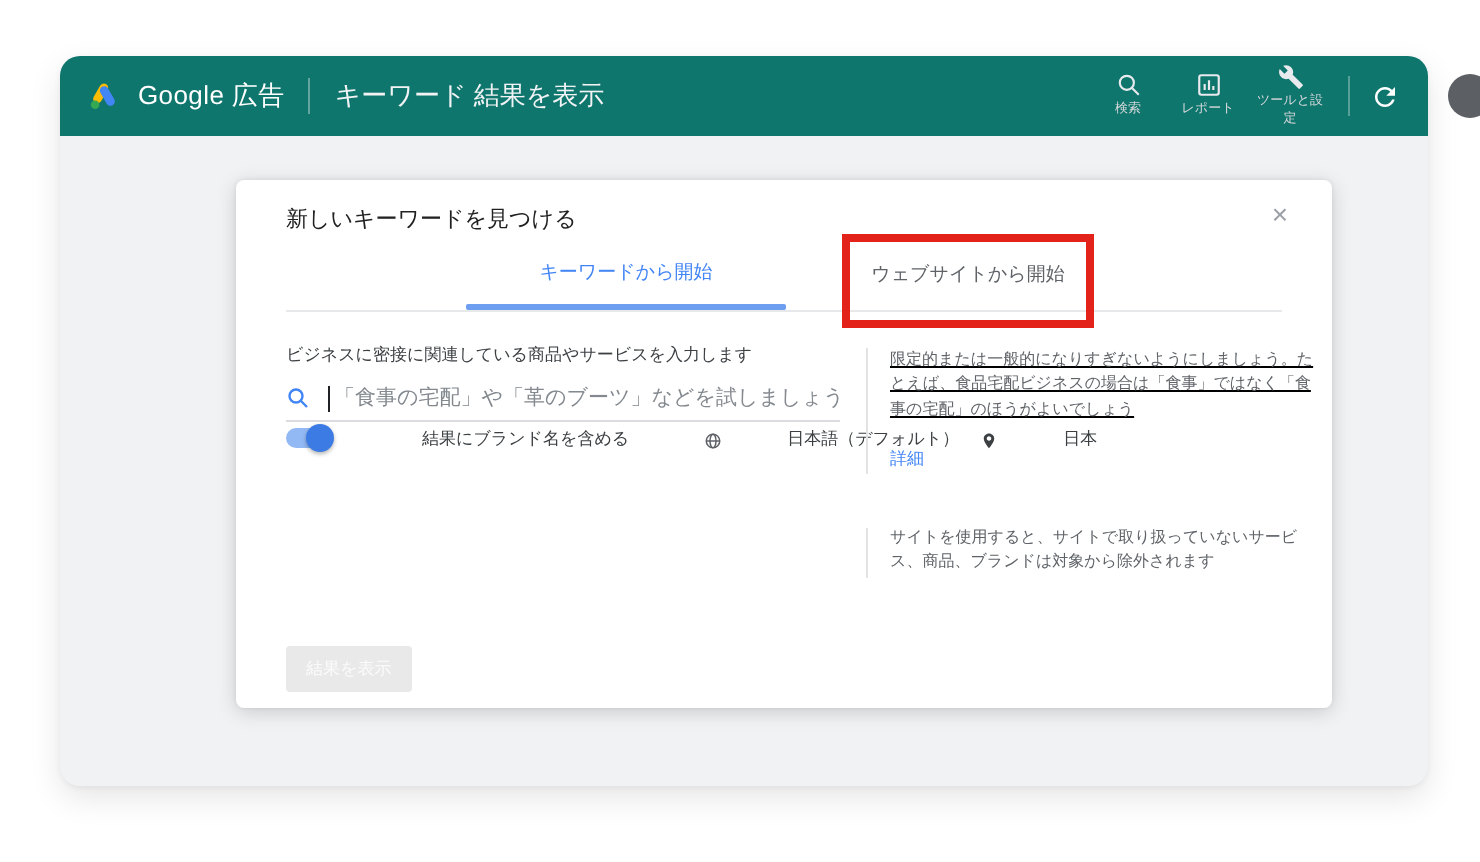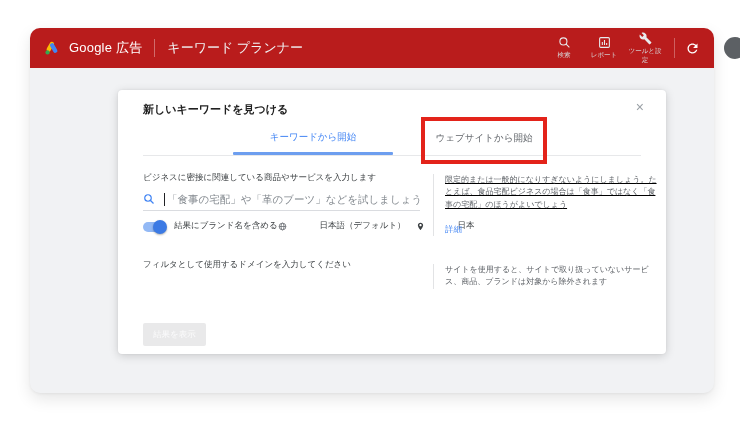--- a/index.html
+++ b/index.html
@@ -4,40 +4,40 @@
 <style>
   * { margin:0; padding:0; box-sizing:border-box; }
   html,body { width:740px; height:431px; background:#ffffff; font-family:"Liberation Sans","DejaVu Sans",sans-serif; }
   .viewport { position:relative; width:740px; height:431px; overflow:hidden; background:#ffffff; }
 
   
   .card { position:absolute; left:30px; top:28px; width:684px; height:365px; background:#f1f2f4;
           border-radius:10px; box-shadow:0 6px 16px rgba(0,0,0,.10), 0 1px 3px rgba(0,0,0,.05); overflow:hidden; }
 
   
-  .appbar { position:absolute; left:0; top:0; width:100%; height:40px; background:#b91c1c;
+  .appbar { position:absolute; left:0; top:0; width:100%; height:40px; background:#0f766e;
             display:flex; align-items:center; padding:0 14px; }
   .logo { width:16px; height:16px; flex:0 0 auto; display:block; }
   .brand { color:#ffffff; font-size:13px; margin-left:9px; white-space:nowrap; letter-spacing:.2px; }
   .appbar-sep { width:1px; height:18px; background:rgba(255,255,255,.35); margin:0 12px; }
   .product { color:#f1f3f4; font-size:13px; white-space:nowrap; }
   .appbar-spacer { flex:1; }
   .appbar-action { display:flex; flex-direction:column; align-items:center; justify-content:center;
                    min-width:32px; margin-left:8px; cursor:pointer; }
   .appbar-action svg { width:13px; height:13px; display:block; }
   .appbar-action .alabel { font-size:6.5px; color:#d7d9db; margin-top:2px; text-align:center; line-height:1.25; max-width:34px; }
   .appbar-sep2 { width:1px; height:20px; background:rgba(255,255,255,.30); margin:0 10px 0 12px; }
   .refresh-btn { display:flex; align-items:center; justify-content:center; cursor:pointer; }
   .refresh-btn svg { width:15px; height:15px; }
   .partial-circle { position:absolute; left:724px; top:37px; width:22px; height:22px; border-radius:50%; background:#5c6064; }
 
   
   .modal { position:absolute; left:118px; top:90px; width:548px; height:264px; background:#ffffff;
            border-radius:4px; box-shadow:0 2px 10px rgba(0,0,0,.16), 0 0 2px rgba(0,0,0,.08); z-index:5; }
-  .modal-title { position:absolute; left:25px; top:12px; font-size:11px; font-weight:bold; color:#212121; }
+  .modal-title { position:absolute; left:25px; top:12px; font-size:11px; font-weight:normal; color:#212121; }
   .modal-close { position:absolute; right:20px; top:8px; font-size:14px; color:#9aa0a6; cursor:pointer; line-height:1; padding:2px; }
 
   
   .tab { position:absolute; text-align:center; font-size:9.5px; cursor:pointer; }
   .tab-keywords { left:115px; top:30px; width:160px; height:32px; line-height:34px; color:#4285f4; }
   .tab-website  { left:307px; top:31px; width:118px; height:32px; line-height:33px; color:#5f6368; }
   .tab-underline { position:absolute; left:115px; top:62px; width:160px; height:3px; background:#6d9eef; border-radius:1px; }
   .tabs-divider { position:absolute; left:25px; top:65px; width:498px; height:1px; background:#e7e8ea; }
 
   
@@ -57,21 +57,21 @@
   .caret { width:1px; height:13px; background:#202124; margin-left:9px; }
   .text-input { border:none; outline:none; background:transparent; flex:1; min-width:0;
                 font-family:"Liberation Sans","DejaVu Sans",sans-serif; }
   .text-input.kw { font-size:10.5px; color:#5f6368; margin-left:2px; }
   .text-input.kw::placeholder { color:#83898f; opacity:1; }
   .text-input.dom { font-size:9.5px; color:#5f6368; margin-left:8px; }
   .text-input.dom::placeholder { color:#9aa0a6; opacity:1; }
 
   
   .toggle-row { position:absolute; left:25px; top:124px; width:277px; height:18px;
-                display:flex; align-items:flex-end; }
+                display:flex; align-items:flex-start;gap:37px; }
   .toggle { position:relative; width:22px; height:10px; border-radius:5px; background:#93b9f5; cursor:pointer; flex:0 0 auto; }
   .toggle .knob { position:absolute; right:-2px; top:-2px; width:14px; height:14px; border-radius:50%;
                   background:#3c7ae4; box-shadow:0 1px 2px rgba(0,0,0,.3); }
   .toggle-label { font-size:8.5px; color:#3c4043; margin-left:9px; white-space:nowrap; }
   .locale-cluster { margin-left:auto; margin-right:18px; display:flex; align-items:center; white-space:nowrap; }
   .locale-cluster svg { width:9px; height:9px; margin-right:3px; flex:0 0 auto; }
   .locale-text { font-size:8.5px; color:#3c4043;padding-left:30px; }
   .loc-gap { width:10px; }
 
   
@@ -94,21 +94,21 @@
   <div class="card">
 
     <div class="appbar">
       <svg class="logo" viewBox="0 0 24 24">
         <rect x="6.25" y="2" width="6.5" height="16" rx="3.25" fill="#fbbc04" transform="rotate(30 9.5 10)"></rect>
         <rect x="11.25" y="4" width="6.5" height="16" rx="3.25" fill="#4285f4" transform="rotate(-30 14.5 12)"></rect>
         <circle cx="5.3" cy="18.6" r="3.2" fill="#34a853"></circle>
       </svg>
       <span class="brand">Google 広告</span>
       <span class="appbar-sep"></span>
-      <span class="product">キーワード プランナー</span>
+      <span class="product">キーワード 結果を表示</span>
       <span class="appbar-spacer"></span>
 
       <div class="appbar-action">
         <svg viewBox="0 0 24 24" fill="none" stroke="#e8eaed" stroke-width="2">
           <circle cx="10" cy="10" r="6.5"></circle>
             <line x1="15" y1="15" x2="21" y2="21"></line>
         </svg>
         <span class="alabel">検索</span>
       </div>
 
@@ -181,21 +181,20 @@
         </svg>
         <span class="locale-text">日本</span>
       </span>
     </div>
 
     <div class="hint-block hint-keywords">
       <div class="hint-text">限定的または一般的になりすぎないようにしましょう。たとえば、食品宅配ビジネスの場合は「食事」ではなく「食事の宅配」のほうがよいでしょう</div>
       <a class="hint-link">詳細</a>
     </div>
 
-    <div class="field-label label-domain">フィルタとして使用するドメインを入力してください</div>
 
 
     <div class="hint-block hint-domain">
       <div class="hint-text">サイトを使用すると、サイトで取り扱っていないサービス、商品、ブランドは対象から除外されます</div>
     </div>
 
     <button class="submit-btn" disabled="">結果を表示</button>
 
   </div>
 

